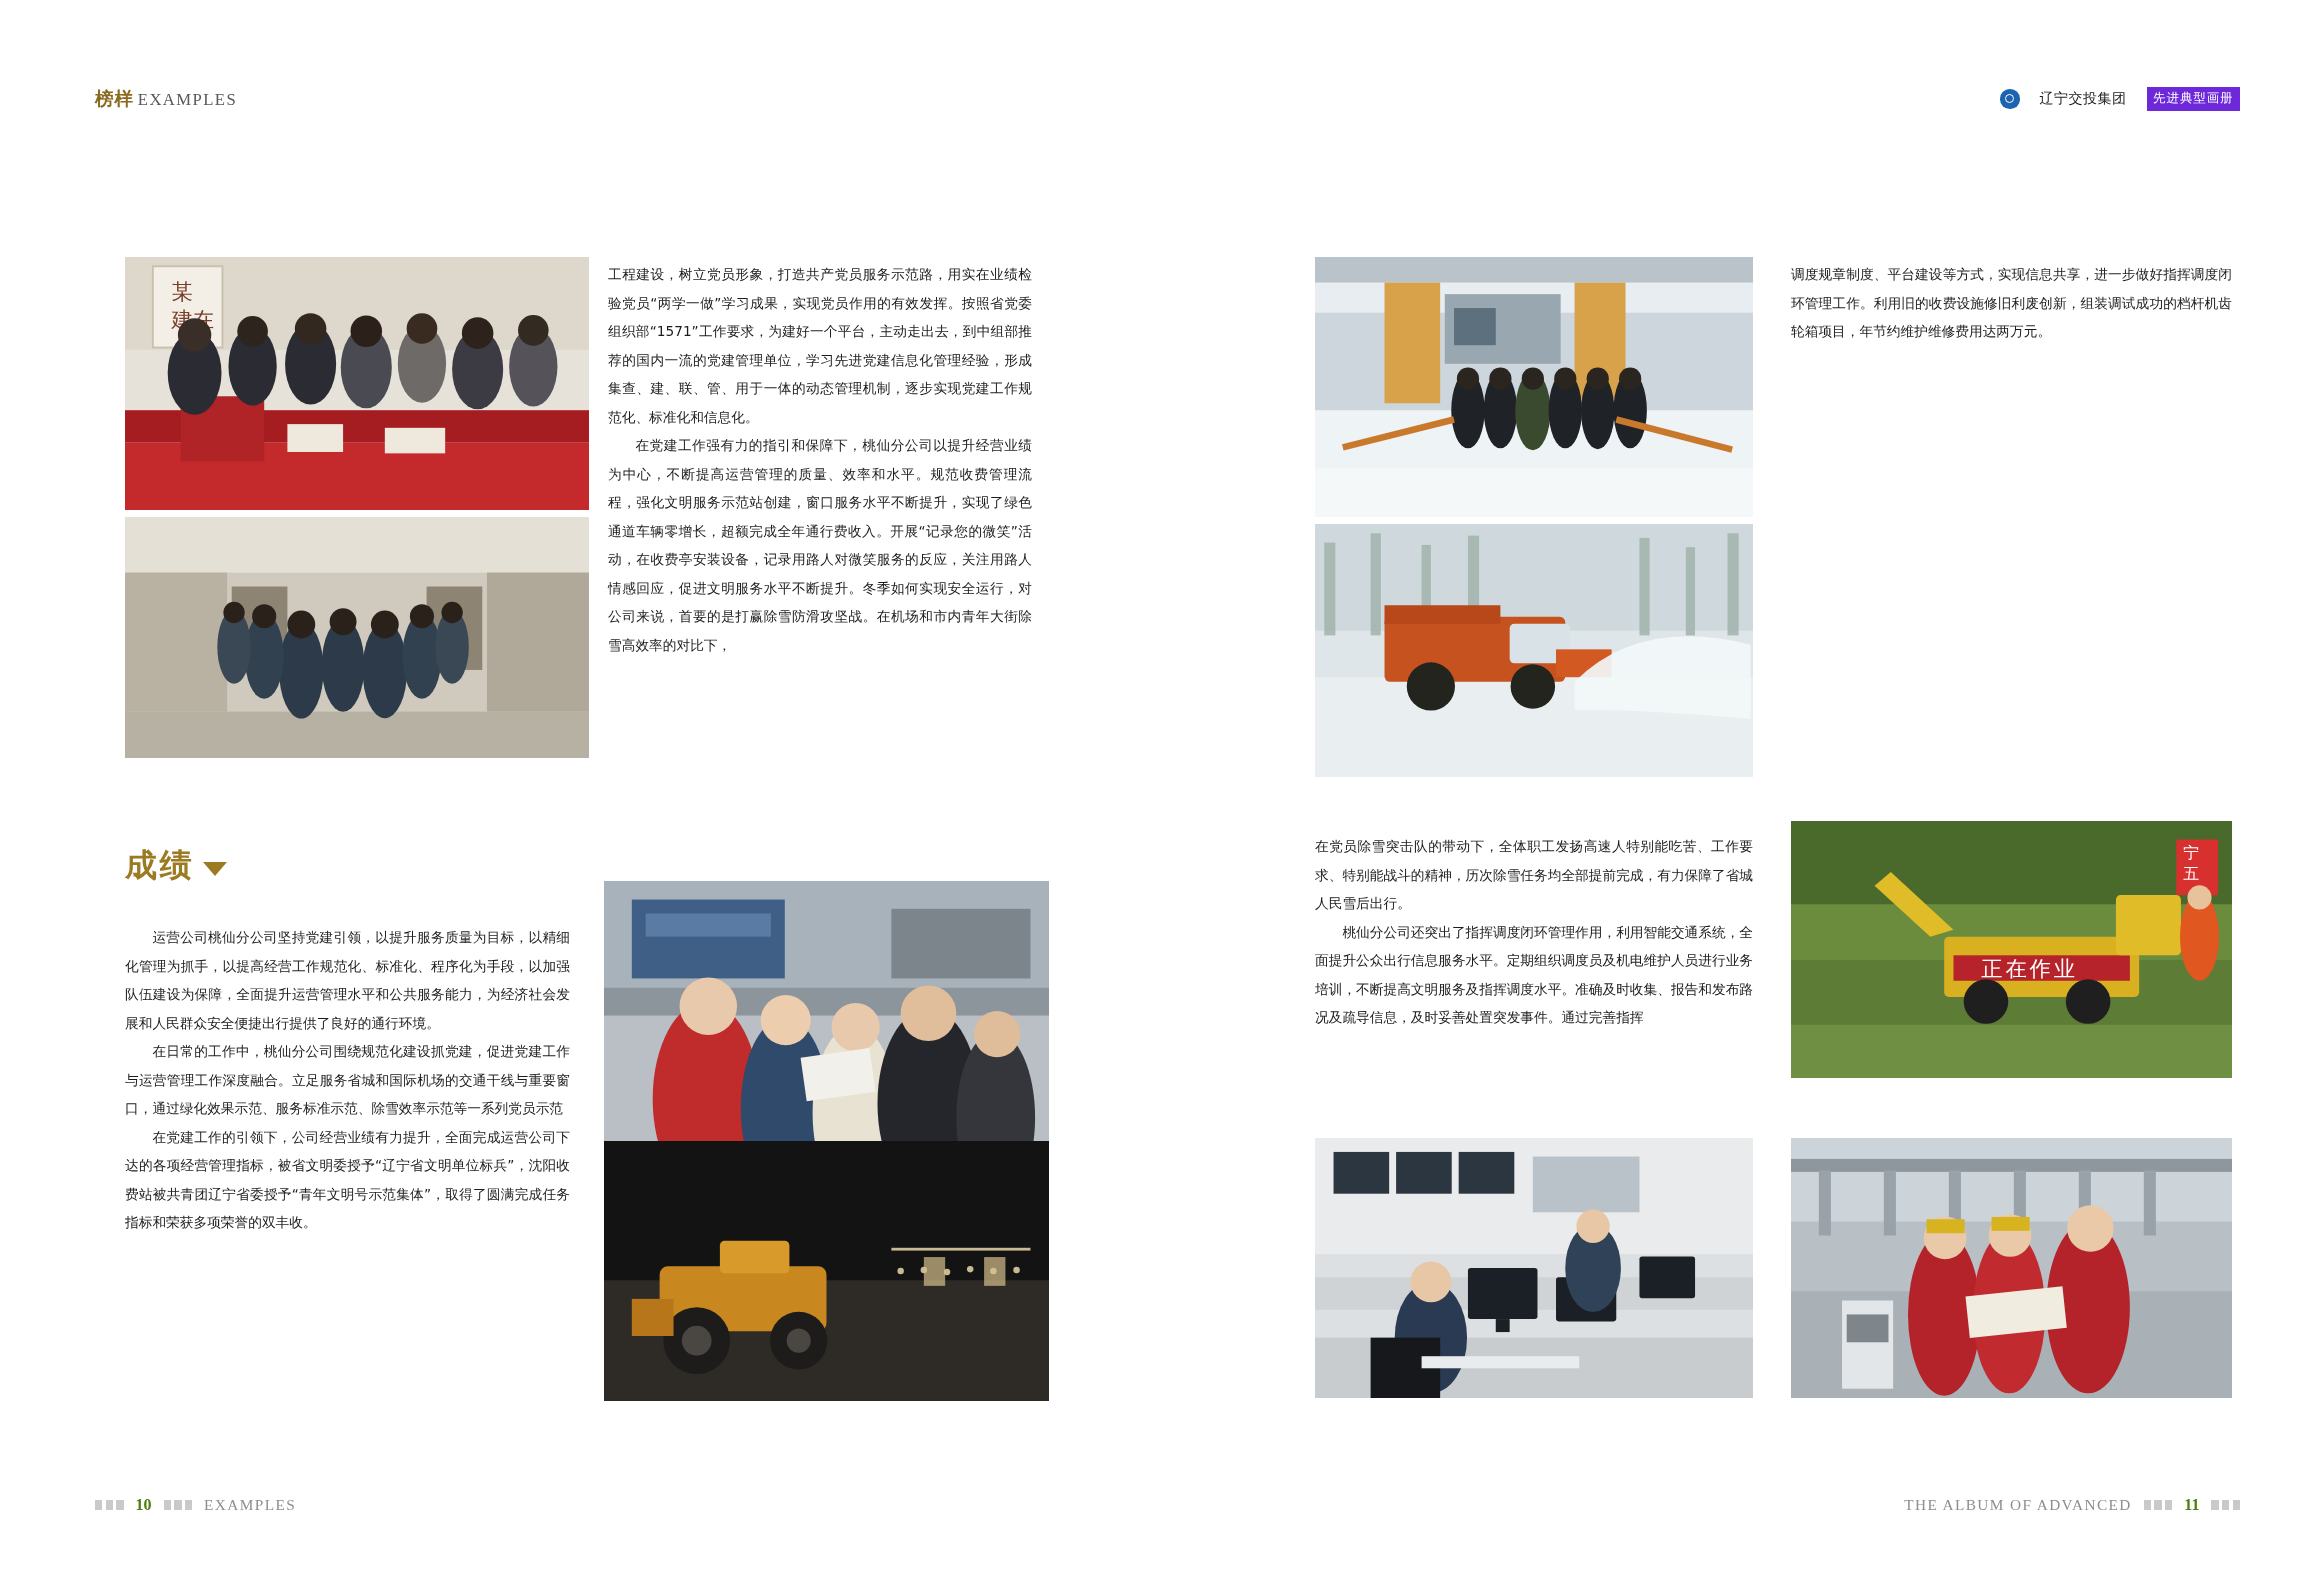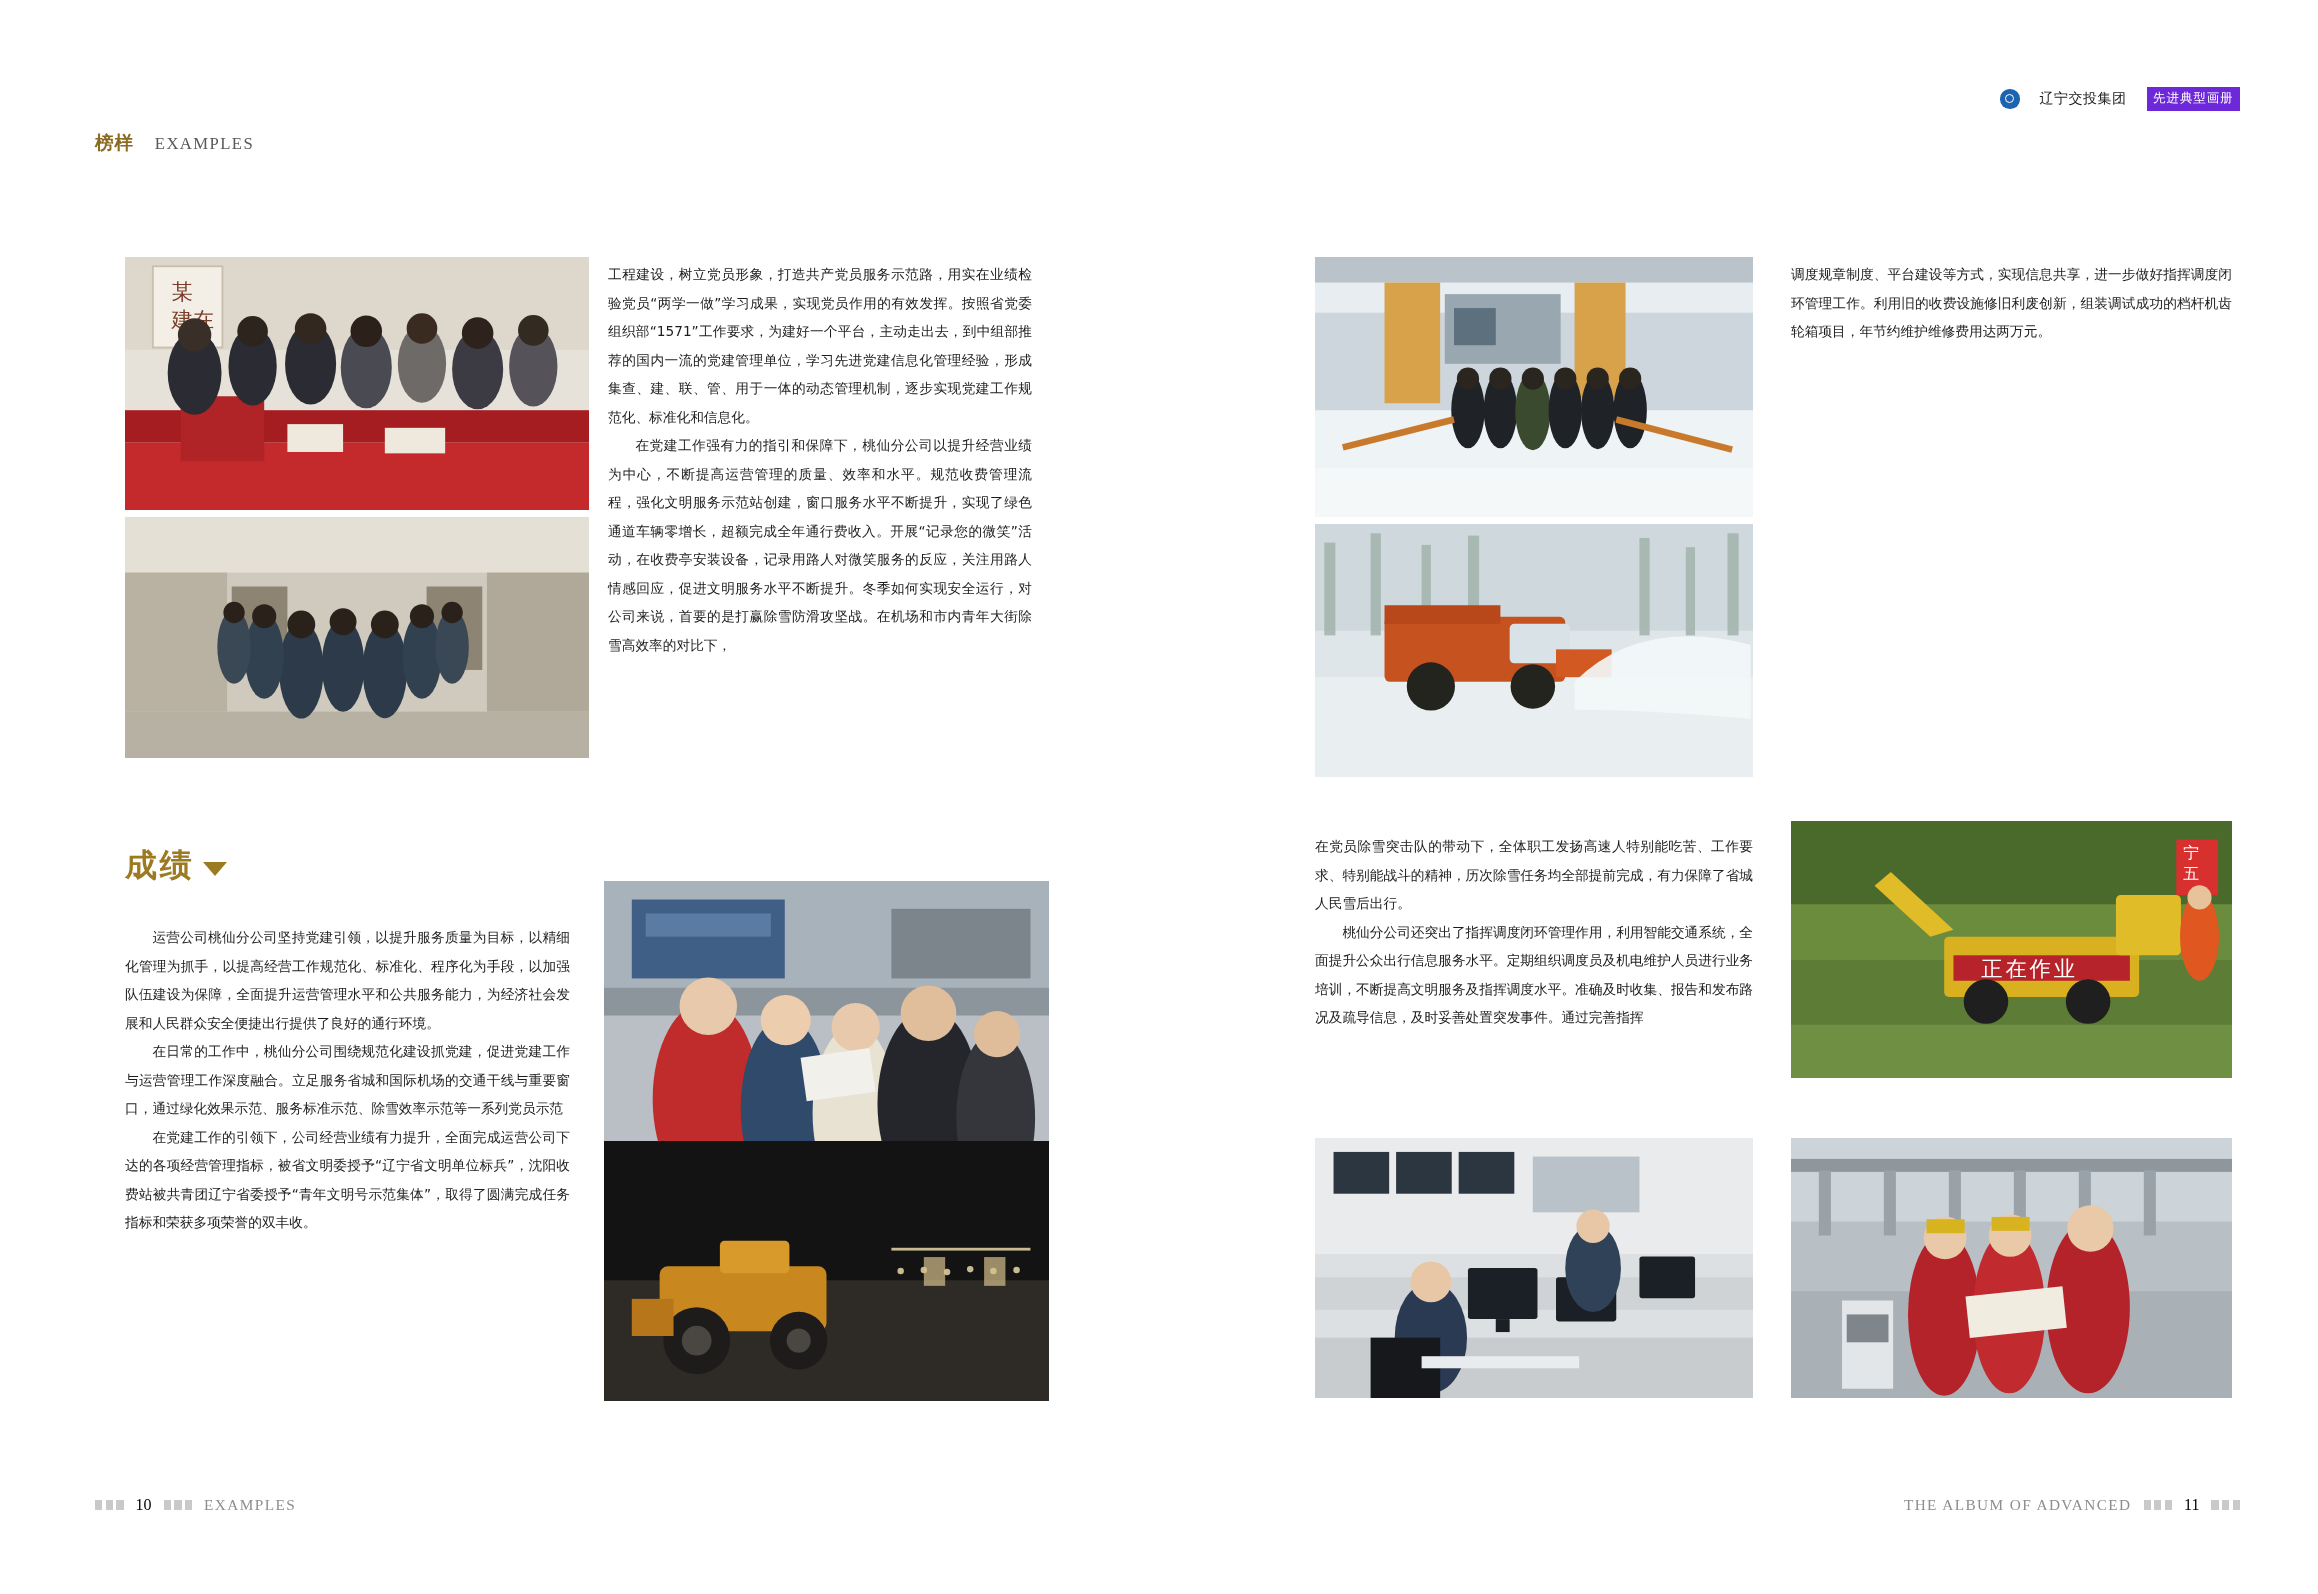--- a/index.html
+++ b/index.html
@@ -26,22 +26,21 @@
     left: 0;
     width: 100%;
     height: 28px;
   }
   .hdr-left {
     position: absolute;
     left: 95px;
     top: 0;
     display: flex;
     align-items: baseline;
-    gap: 21px;
-    margin-top: 44px;
+    gap: 4px;
   }
   .hdr-cn {
     font-family: "DejaVu Sans", sans-serif;
     font-size: 18.5px;
     font-weight: bold;
     color: #8a6a20;
     letter-spacing: 0.9px;
   }
   .hdr-en {
     font-family: "Liberation Serif", serif;
@@ -170,22 +169,22 @@
     position: absolute;
     right: 93px;
     top: 0;
     display: flex;
     align-items: center;
     gap: 12px;
   }
   .f-num {
     font-family: "Liberation Serif", serif;
     font-size: 16px;
-    color: #000000;
-    font-weight: normal;
+    color: #4d7c0f;
+    font-weight: bold;
     text-align: center;
   }
   .f-en {
     font-family: "Liberation Serif", serif;
     font-size: 15.3px;
     color: #8e8e8e;
     letter-spacing: 1.4px;
   }
   .f-bars {
     display: flex;

